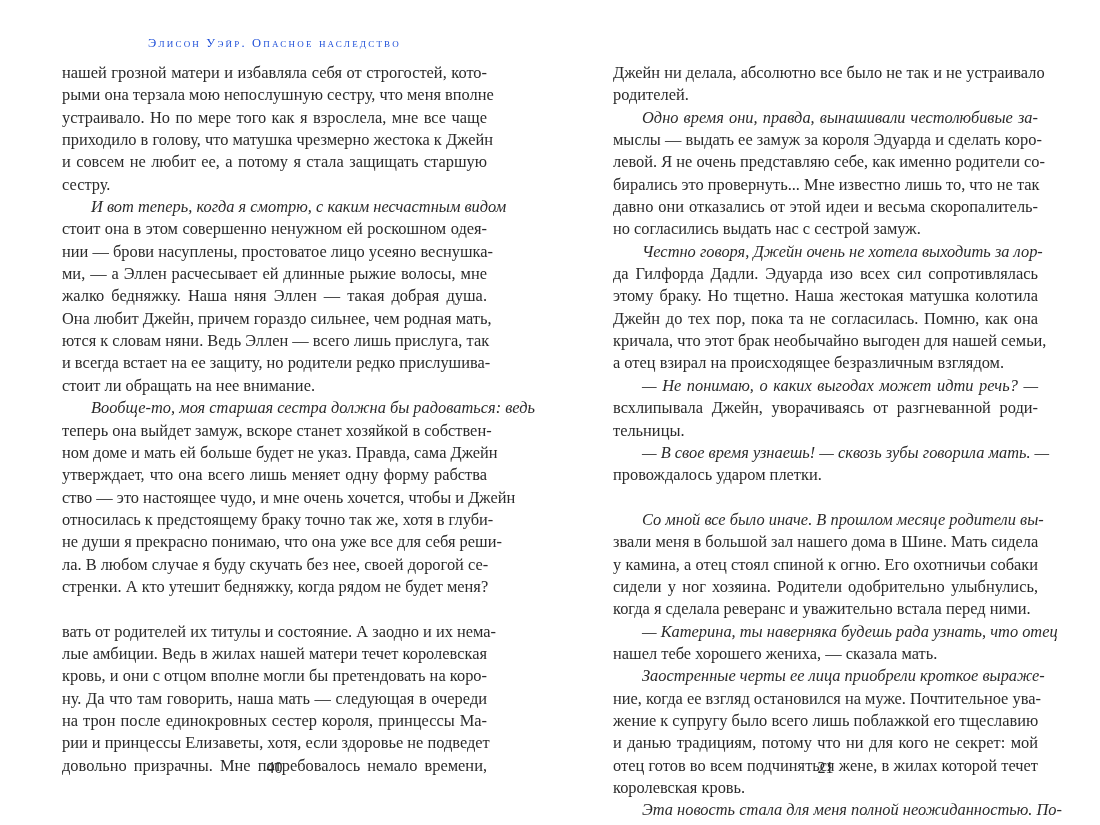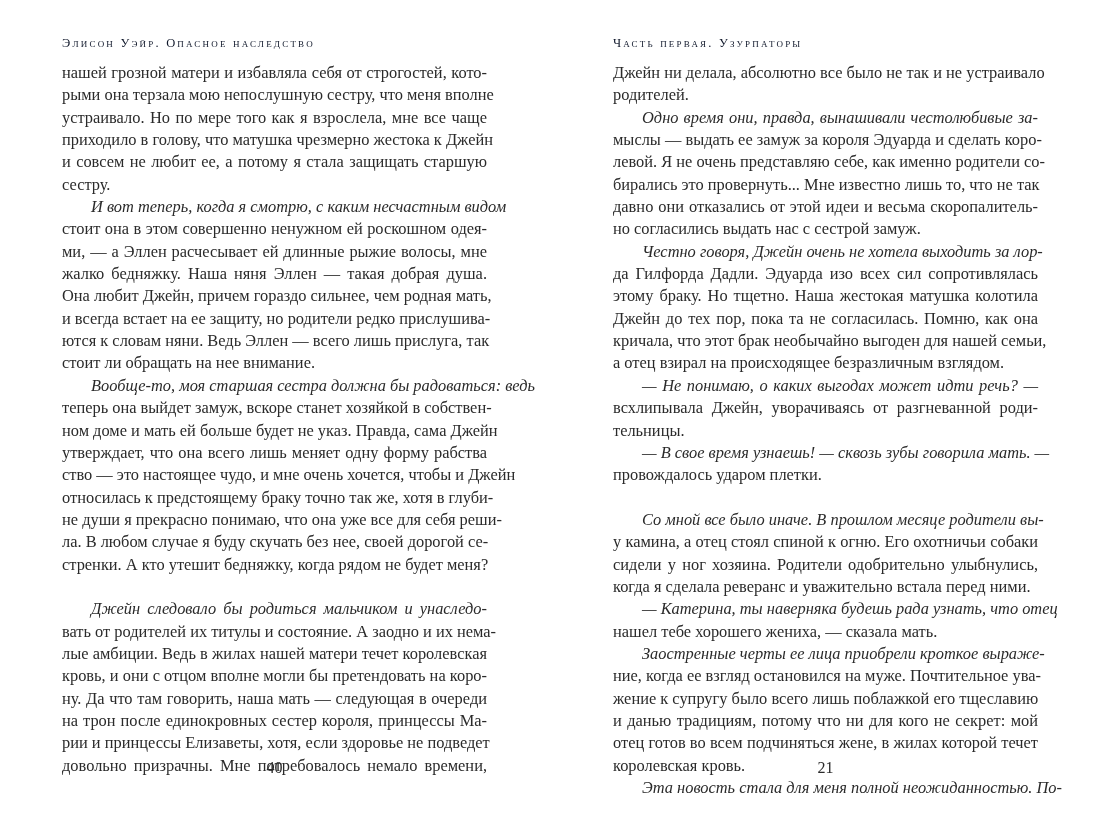--- a/index.html
+++ b/index.html
@@ -1,22 +1,22 @@
 <!DOCTYPE html>
 <html><head>
 <meta charset="utf-8">
 <style>
   html, body { margin: 0; padding: 0; background: #ffffff; }
   body { width: 1100px; height: 825px; position: relative; overflow: hidden;
          font-family: "Liberation Serif", "DejaVu Serif", serif; color: #2a2a2a; }
   .page { position: absolute; top: 0; width: 425px; height: 825px; }
   .page.left { left: 62px; }
   .page.right { left: 613px; }
-  .running-head { position: absolute; top: 36px; left: 0; width: 100%; text-align: left;
-                  font-size: 12.5px; letter-spacing: 2.2px; font-variant: small-caps; color: #0f172a; }
+  .running-head { position: absolute; top: 36px; left: 0; width: 100%; text-align: center;
+                  font-size: 12.5px; letter-spacing: 2.2px; font-variant: small-caps; color: #1d4ed8; }
   .text { position: absolute; top: 62px; left: 0; width: 425px; font-size: 16.4px; line-height: 22.35px; }
   .line { display: block; white-space: nowrap; text-align: justify; text-align-last: justify; height: 22.35px; }
   .line.last { text-align-last: left; }
   .line.indent { padding-left: 29px; font-style: italic; }
   .blank { height: 22.35px; }
   .folio { position: absolute; top: 759px; left: 0; width: 100%; text-align: center; font-size: 16px; color: #2a2a2a; }
 </style>
 </head>
 <body>
 
@@ -24,50 +24,49 @@
   <div class="running-head">Элисон Уэйр. Опасное наследство</div>
   <div class="text">
       <span class="line">нашей грозной матери и избавляла себя от строгостей, кото-</span>
       <span class="line">рыми она терзала мою непослушную сестру, что меня вполне</span>
       <span class="line">устраивало. Но по мере того как я взрослела, мне все чаще</span>
       <span class="line">приходило в голову, что матушка чрезмерно жестока к Джейн</span>
       <span class="line">и совсем не любит ее, а потому я стала защищать старшую</span>
       <span class="line last">сестру.</span>
       <span class="line indent">И вот теперь, когда я смотрю, с каким несчастным видом</span>
       <span class="line">стоит она в этом совершенно ненужном ей роскошном одея-</span>
+      <span class="line">нии — брови насуплены, простоватое лицо усеяно веснушка-</span>
       <span class="line">ми, — а Эллен расчесывает ей длинные рыжие волосы, мне</span>
       <span class="line">жалко бедняжку. Наша няня Эллен — такая добрая душа.</span>
       <span class="line">Она любит Джейн, причем гораздо сильнее, чем родная мать,</span>
+      <span class="line">ются к словам няни. Ведь Эллен — всего лишь прислуга, так</span>
       <span class="line">и всегда встает на ее защиту, но родители редко прислушива-</span>
-      <span class="line">ются к словам няни. Ведь Эллен — всего лишь прислуга, так</span>
       <span class="line last">стоит ли обращать на нее внимание.</span>
       <span class="line indent">Вообще-то, моя старшая сестра должна бы радоваться: ведь</span>
       <span class="line">теперь она выйдет замуж, вскоре станет хозяйкой в собствен-</span>
       <span class="line">ном доме и мать ей больше будет не указ. Правда, сама Джейн</span>
       <span class="line">утверждает, что она всего лишь меняет одну форму рабства</span>
       <span class="line">ство — это настоящее чудо, и мне очень хочется, чтобы и Джейн</span>
       <span class="line">относилась к предстоящему браку точно так же, хотя в глуби-</span>
       <span class="line">не души я прекрасно понимаю, что она уже все для себя реши-</span>
       <span class="line">ла. В любом случае я буду скучать без нее, своей дорогой се-</span>
       <span class="line">стренки. А кто утешит бедняжку, когда рядом не будет меня?</span>
       <span class="line blank"></span>
-      <span class="line indent">Джейн следовало бы родиться мальчиком и унаследо-</span>
       <span class="line">вать от родителей их титулы и состояние. А заодно и их нема-</span>
       <span class="line">лые амбиции. Ведь в жилах нашей матери течет королевская</span>
       <span class="line">кровь, и они с отцом вполне могли бы претендовать на коро-</span>
       <span class="line">ну. Да что там говорить, наша мать — следующая в очереди</span>
       <span class="line">на трон после единокровных сестер короля, принцессы Ма-</span>
       <span class="line">рии и принцессы Елизаветы, хотя, если здоровье не подведет</span>
       <span class="line">довольно призрачны. Мне потребовалось немало времени,</span>
     </div>
   <div class="folio">40</div>
 </div>
 
 <div class="page right">
-  <div class="running-head">Часть первая. Узурпаторы</div>
   <div class="text">
       <span class="line">Джейн ни делала, абсолютно все было не так и не устраивало</span>
       <span class="line last">родителей.</span>
       <span class="line indent">Одно время они, правда, вынашивали честолюбивые за-</span>
       <span class="line">мыслы — выдать ее замуж за короля Эдуарда и сделать коро-</span>
       <span class="line">левой. Я не очень представляю себе, как именно родители со-</span>
       <span class="line">бирались это провернуть... Мне известно лишь то, что не так</span>
       <span class="line">давно они отказались от этой идеи и весьма скоропалитель-</span>
       <span class="line last">но согласились выдать нас с сестрой замуж.</span>
       <span class="line indent">Честно говоря, Джейн очень не хотела выходить за лор-</span>
@@ -76,20 +75,21 @@
       <span class="line">Джейн до тех пор, пока та не согласилась. Помню, как она</span>
       <span class="line">кричала, что этот брак необычайно выгоден для нашей семьи,</span>
       <span class="line last">а отец взирал на происходящее безразличным взглядом.</span>
       <span class="line indent">— Не понимаю, о каких выгодах может идти речь? —</span>
       <span class="line">всхлипывала Джейн, уворачиваясь от разгневанной роди-</span>
       <span class="line last">тельницы.</span>
       <span class="line indent">— В свое время узнаешь! — сквозь зубы говорила мать. —</span>
       <span class="line last">провождалось ударом плетки.</span>
       <span class="line blank"></span>
       <span class="line indent">Со мной все было иначе. В прошлом месяце родители вы-</span>
+      <span class="line">звали меня в большой зал нашего дома в Шине. Мать сидела</span>
       <span class="line">у камина, а отец стоял спиной к огню. Его охотничьи собаки</span>
       <span class="line">сидели у ног хозяина. Родители одобрительно улыбнулись,</span>
       <span class="line last">когда я сделала реверанс и уважительно встала перед ними.</span>
       <span class="line indent">— Катерина, ты наверняка будешь рада узнать, что отец</span>
       <span class="line last">нашел тебе хорошего жениха, — сказала мать.</span>
       <span class="line indent">Заостренные черты ее лица приобрели кроткое выраже-</span>
       <span class="line">ние, когда ее взгляд остановился на муже. Почтительное ува-</span>
       <span class="line">жение к супругу было всего лишь поблажкой его тщеславию</span>
       <span class="line">и данью традициям, потому что ни для кого не секрет: мой</span>
       <span class="line">отец готов во всем подчиняться жене, в жилах которой течет</span>

